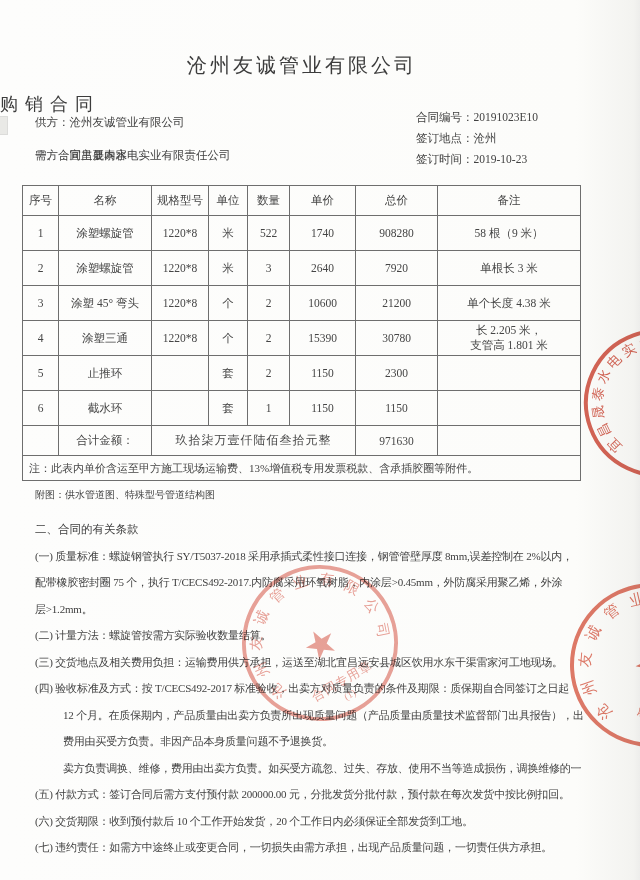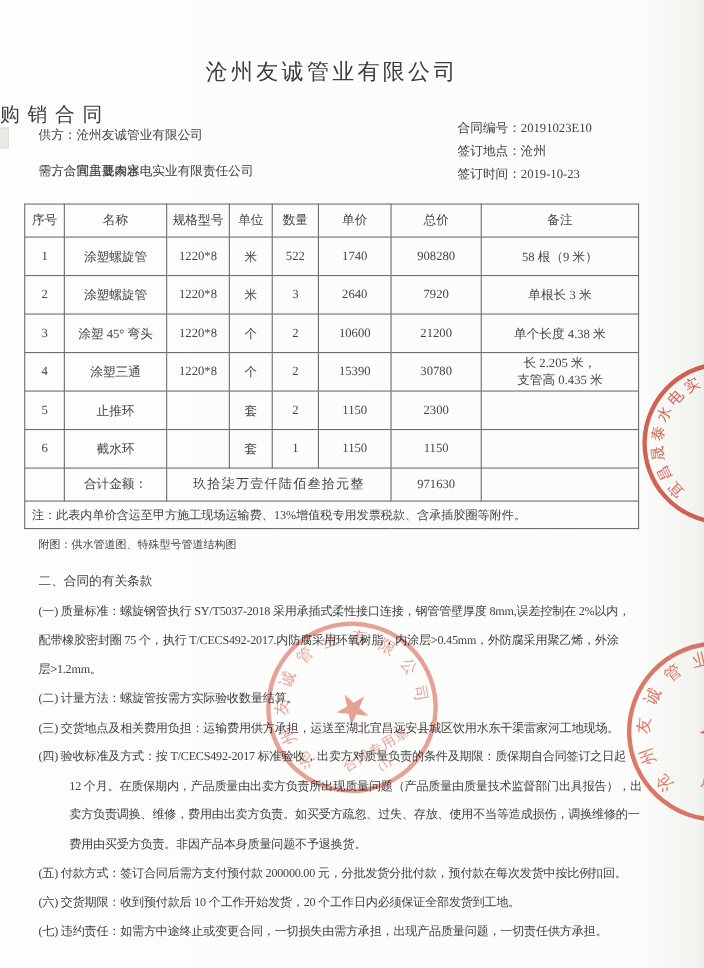--- a/index.html
+++ b/index.html
@@ -122,21 +122,21 @@
         </tr>
         <tr>
           <td>4</td>
           <td>涂塑三通</td>
           <td>1220*8</td>
           <td>个</td>
           <td>2</td>
           <td>15390</td>
           <td>30780</td>
           <td>长 2.205 米，
-支管高 0.435 米</td>
+支管高 1.801 米</td>
         </tr>
         <tr>
           <td>5</td>
           <td>止推环</td>
           <td></td>
           <td>套</td>
           <td>2</td>
           <td>1150</td>
           <td>2300</td>
           <td></td>
@@ -169,22 +169,22 @@
   <div class="abs terms">
     <div class="terms-heading">二、合同的有关条款</div>
     <div>
         <div class="clause-line">(一) 质量标准：螺旋钢管执行 SY/T5037-2018 采用承插式柔性接口连接，钢管管壁厚度 8mm,误差控制在 2%以内，</div>
         <div class="clause-line">配带橡胶密封圈 75 个，执行 T/CECS492-2017.内防腐采用环氧树脂，内涂层&gt;0.45mm，外防腐采用聚乙烯，外涂</div>
         <div class="clause-line">层&gt;1.2mm。</div>
         <div class="clause-line">(二) 计量方法：螺旋管按需方实际验收数量结算。</div>
         <div class="clause-line">(三) 交货地点及相关费用负担：运输费用供方承担，运送至湖北宜昌远安县城区饮用水东干渠雷家河工地现场。</div>
         <div class="clause-line">(四) 验收标准及方式：按 T/CECS492-2017 标准验收，出卖方对质量负责的条件及期限：质保期自合同签订之日起</div>
         <div class="clause-line ind">12 个月。在质保期内，产品质量由出卖方负责所出现质量问题（产品质量由质量技术监督部门出具报告），出</div>
+        <div class="clause-line ind">费用由买受方负责。非因产品本身质量问题不予退换货。</div>
         <div class="clause-line ind">卖方负责调换、维修，费用由出卖方负责。如买受方疏忽、过失、存放、使用不当等造成损伤，调换维修的一</div>
-        <div class="clause-line ind">费用由买受方负责。非因产品本身质量问题不予退换货。</div>
         <div class="clause-line">(五) 付款方式：签订合同后需方支付预付款 200000.00 元，分批发货分批付款，预付款在每次发货中按比例扣回。</div>
         <div class="clause-line">(六) 交货期限：收到预付款后 10 个工作开始发货，20 个工作日内必须保证全部发货到工地。</div>
         <div class="clause-line">(七) 违约责任：如需方中途终止或变更合同，一切损失由需方承担，出现产品质量问题，一切责任供方承担。</div>
       </div>
   </div>
 
   <div class="stamp stamp-buyer">
     <svg width="200" height="200" viewBox="0 0 200 200">
       <defs>
         <path id="arcBuyerTop" d="M 54.1,132.1 A 56,56 0 1 1 145.9,132.1"></path>

